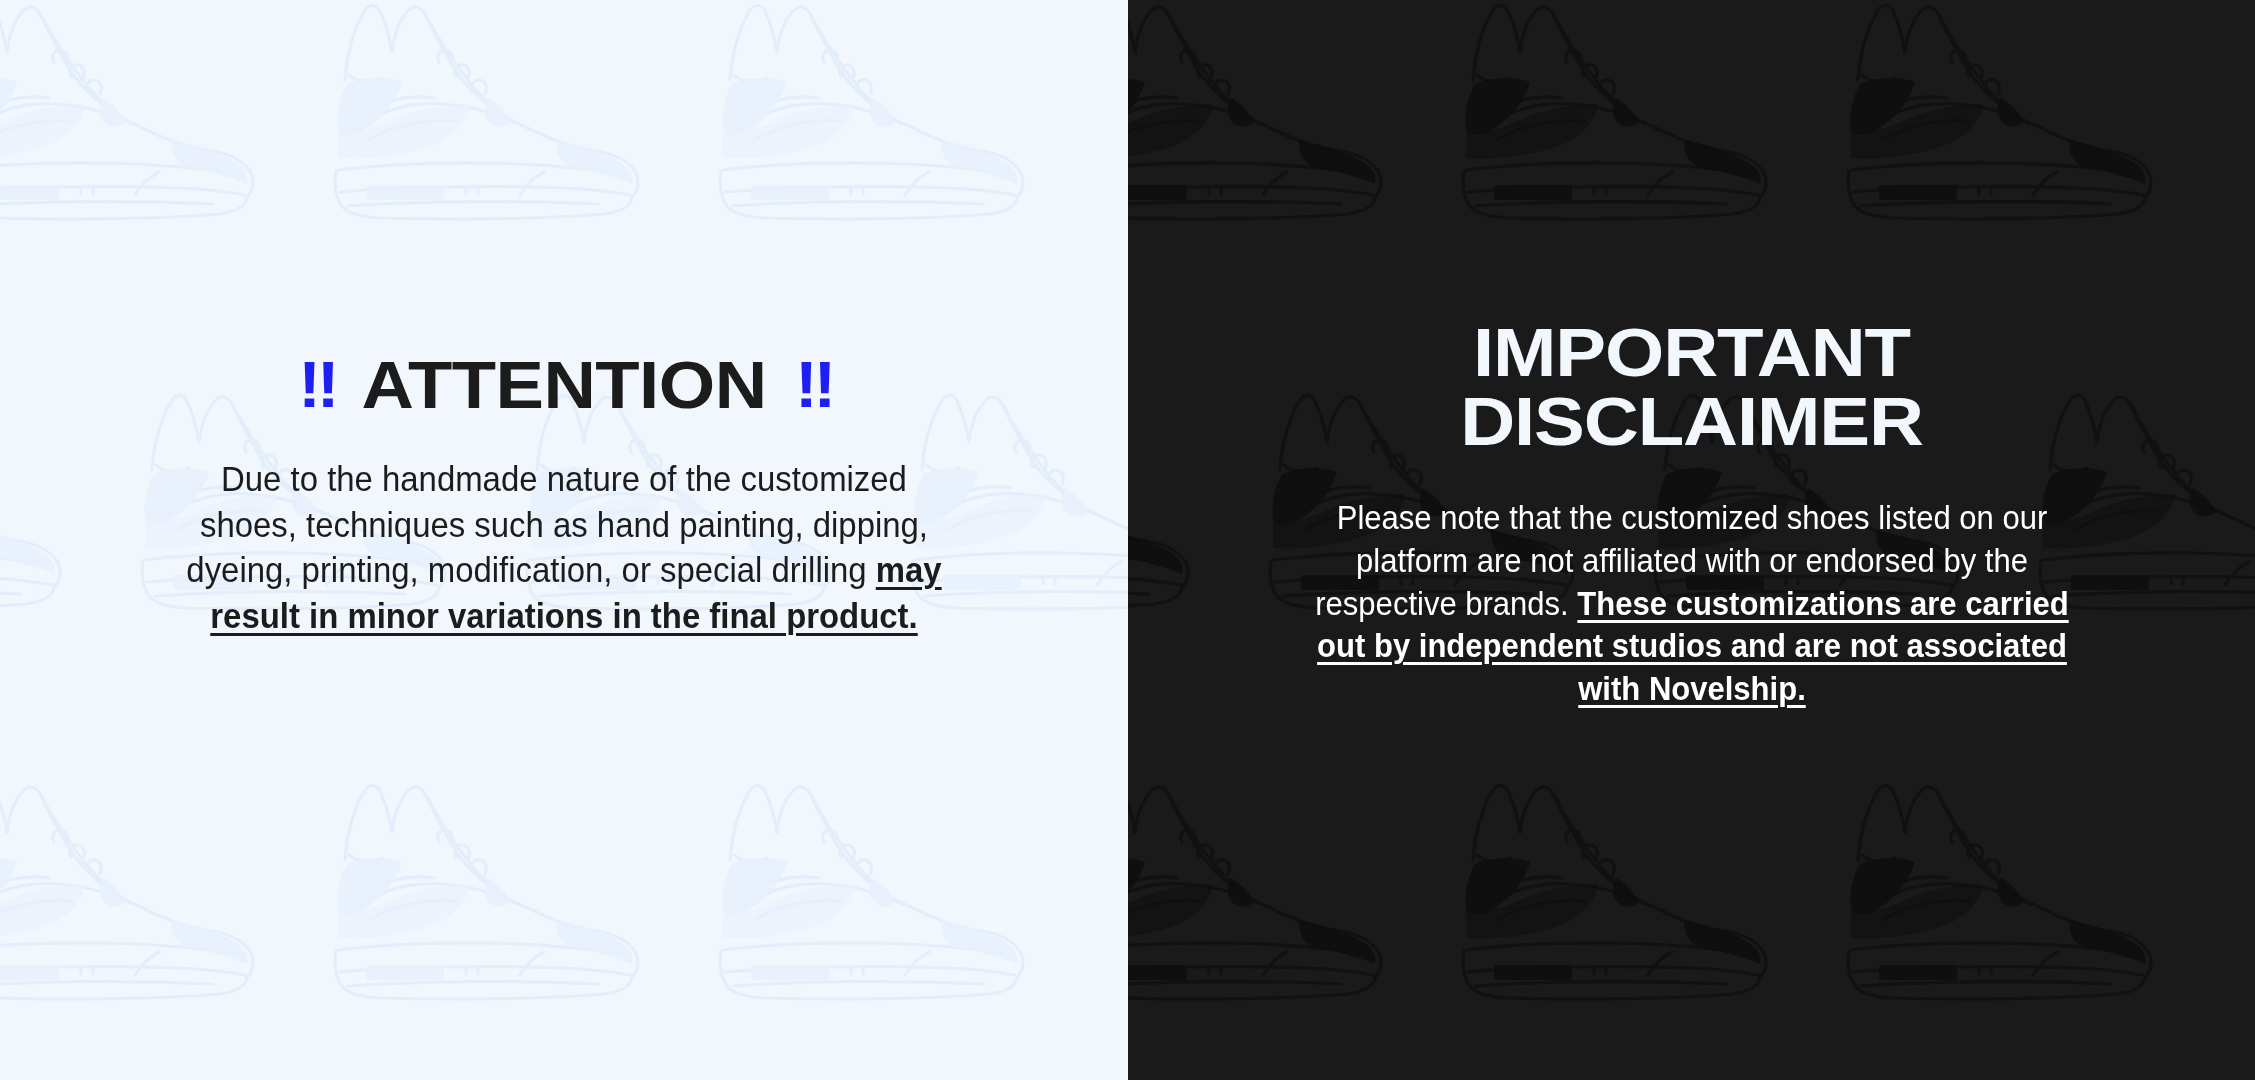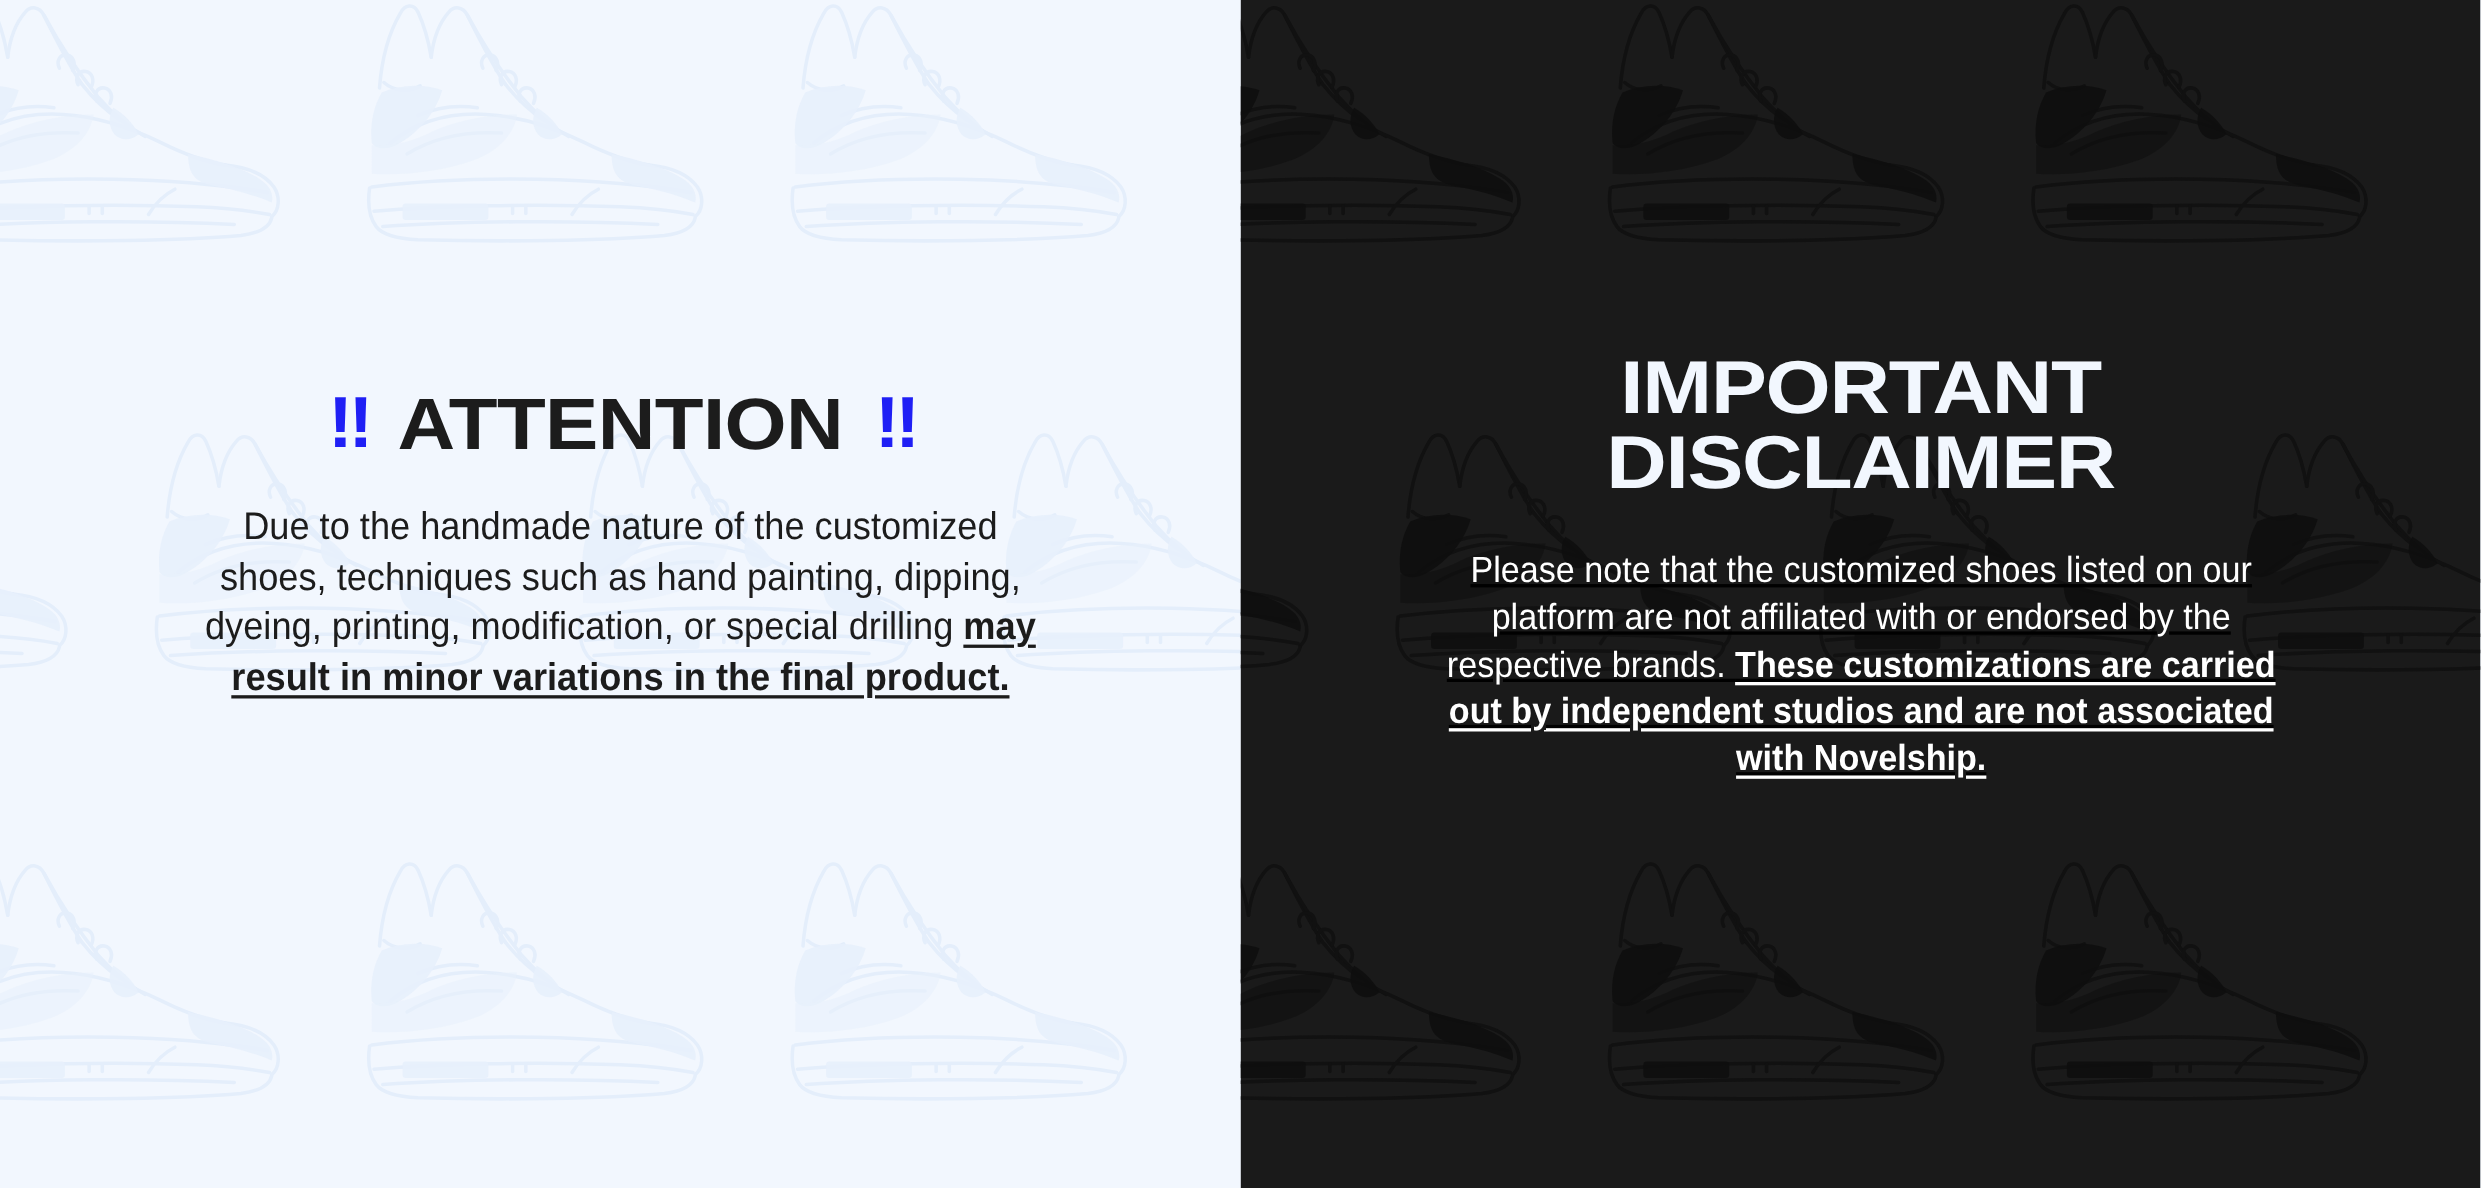--- a/index.html
+++ b/index.html
@@ -65,21 +65,21 @@
 
   
   .content {
     position: relative;
     z-index: 2;
     text-align: center;
     width: 100%;
   }
 
   .content--light { padding: 352px 70px 0; }
-  .content--dark  { padding: 318px 70px 0; text-decoration: underline; }
+  .content--dark  { padding: 318px 70px 0; }
 
   
   .heading {
     font-family: "Liberation Sans", sans-serif;
     font-weight: 700;
     line-height: 1.0;
     letter-spacing: -0.5px;
     display: flex;
     align-items: center;
     justify-content: center;

